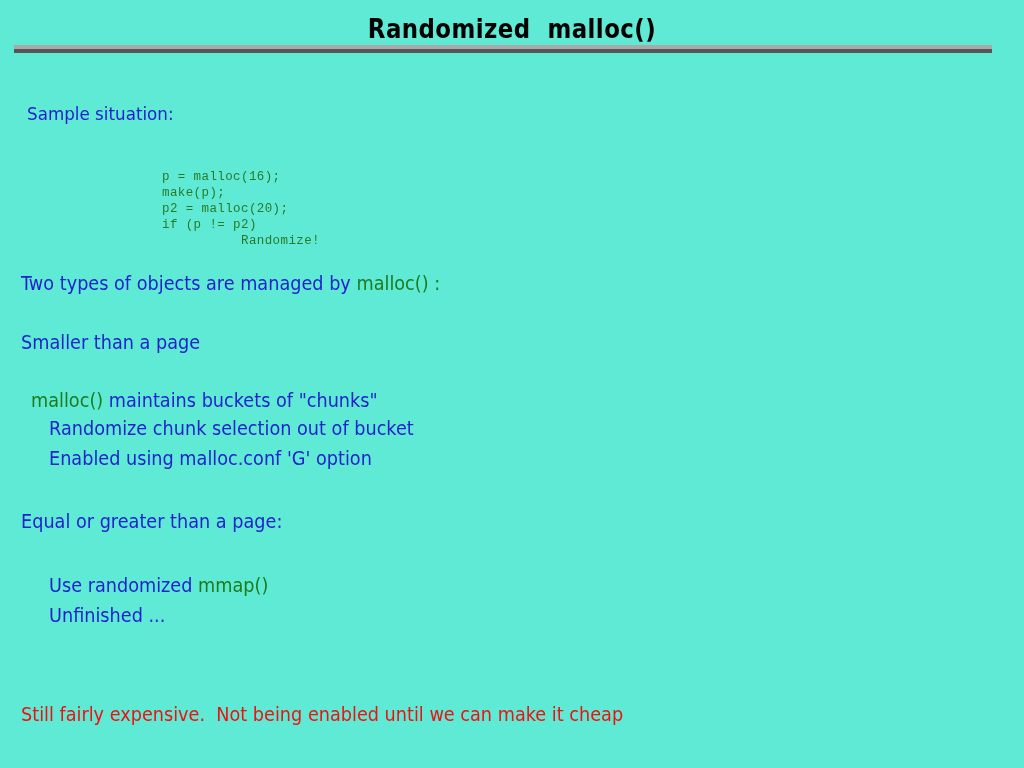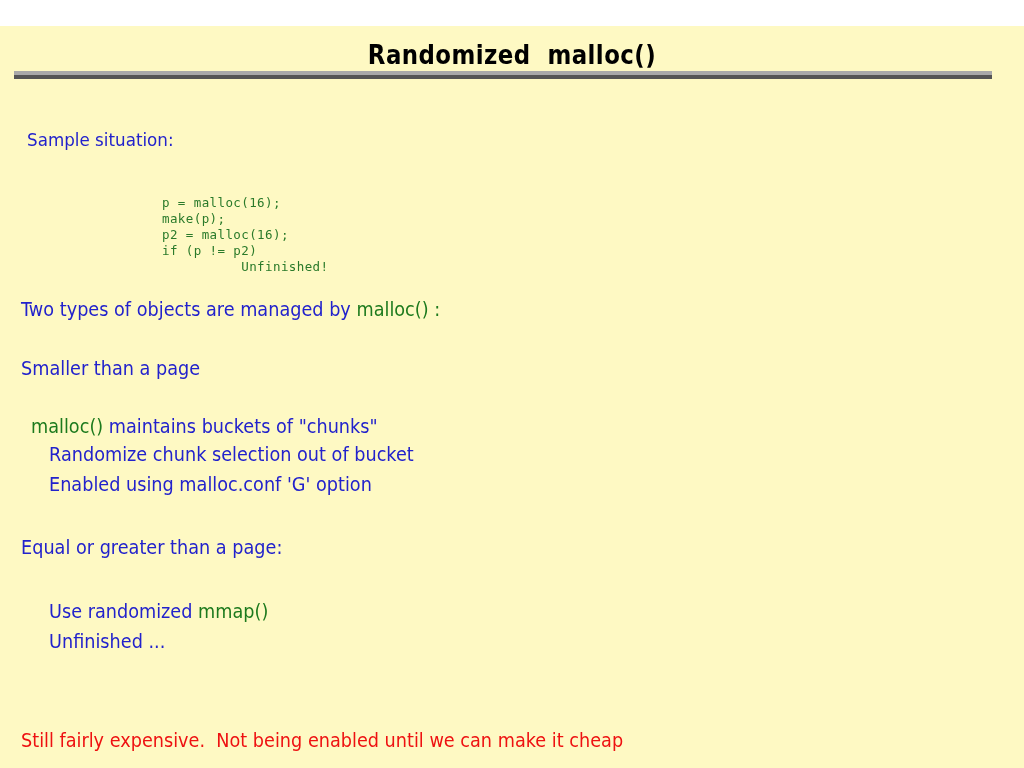--- a/index.html
+++ b/index.html
@@ -13,22 +13,21 @@
     height: 768px;
     position: relative;
     overflow: hidden;
     font-family: "DejaVu Sans", sans-serif;
     -webkit-font-smoothing: none;
   }
 
   .slide {
     position: absolute;
     inset: 0;
-    background: #fef9c3;
-    margin-top: 26px;
+    background: #5eead4;
   }
 
   
   .slide-title {
     position: absolute;
     top: 14px;
     left: 0;
     width: 1024px;
     text-align: center;
     color: #000000;
@@ -92,21 +91,21 @@
     position: absolute;
     left: 162px;
     top: 156px;
     color: #2a7a2a;
     font-family: "DejaVu Sans Mono", monospace;
     font-size: 12.5px;
     line-height: 16px;
     white-space: pre;
     letter-spacing: 0.4px;
   }
-  .code-block .code-line { display: block; }
+  .code-block .code-line { display: block; font-family: Liberation Mono, monospace; }
 
   .line-two-types     { left: 21px; top: 268px; }
   .line-smaller       { left: 21px; top: 327px; }
   .line-buckets       { left: 31px; top: 385px; }
   .line-randomize     { left: 49px; top: 413px; }
   .line-enabled       { left: 49px; top: 443px; }
   .line-equal         { left: 21px; top: 506px; }
   .line-use-mmap      { left: 49px; top: 570px; }
   .line-unfinished    { left: 49px; top: 600px; }
   .line-still         { left: 21px; top: 699px; font-size: 19px; }
@@ -118,21 +117,21 @@
 
   <div class="slide-title">Randomized  malloc()</div>
 
   <div class="title-rule">
     <div class="rule-top"></div>
     <div class="rule-bottom"></div>
   </div>
 
   <div class="txt cond blue sample-situation">Sample situation:</div>
 
-  <pre class="code-block"><span class="code-line">p = malloc(16);</span><span class="code-line">make(p);</span><span class="code-line">p2 = malloc(16);</span><span class="code-line">if (p != p2)</span><span class="code-line">          Unfinished!</span></pre>
+  <pre class="code-block"><span class="code-line">p = malloc(16);</span><span class="code-line">make(p);</span><span class="code-line">p2 = malloc(20);</span><span class="code-line">if (p != p2)</span><span class="code-line">          Randomize!</span></pre>
 
   <div class="txt cond blue line-two-types"><span>Two types of objects are managed by </span><span class="green">malloc() :</span></div>
 
   <div class="txt cond blue line-smaller">Smaller than a page</div>
 
   <div class="txt cond blue line-buckets"><span class="green">malloc()</span><span> maintains buckets of "chunks"</span></div>
 
   <div class="txt cond blue line-randomize">Randomize chunk selection out of bucket</div>
 
   <div class="txt cond blue line-enabled">Enabled using malloc.conf 'G' option</div>

